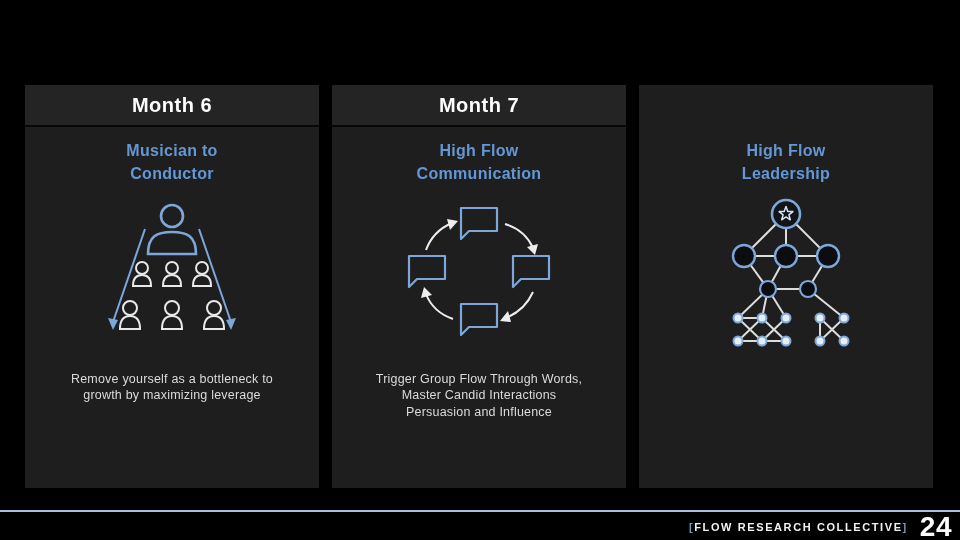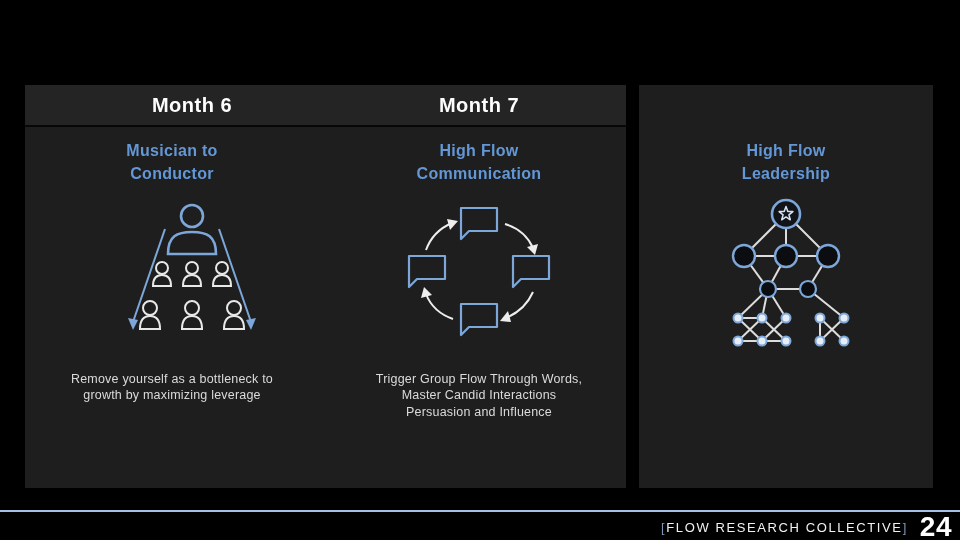--- a/index.html
+++ b/index.html
@@ -7,21 +7,21 @@
     position:relative;width:960px;height:540px;background:#000;overflow:hidden;
     font-family:"Liberation Sans",sans-serif;
   }
   .title{
     position:absolute;top:18px;left:0;width:960px;text-align:center;
     color:#a9c7ef;font-size:27px;font-weight:bold;letter-spacing:2.5px;
   }
   .card{
     position:absolute;top:85px;width:294px;height:403px;background:#1e1e1e;
   }
-  .card.c1{left:25px;padding-left:40px;} .card.c2{left:332px;} .card.c3{left:639px;}
+  .card.c1{left:25px;} .card.c2{left:332px;} .card.c3{left:639px;}
   .card-header{
     position:absolute;top:0;left:0;width:100%;height:42px;background:#242424;
     border-bottom:2px solid #070707;box-sizing:border-box;
     display:flex;align-items:center;justify-content:center;
     color:#fdfdfd;font-size:20px;font-weight:bold;letter-spacing:0.5px;
   }
   .card-subtitle{
     position:absolute;top:54px;left:10px;width:274px;text-align:center;
     color:#6397d6;font-size:16px;font-weight:bold;line-height:1.45;
     white-space:pre-line;letter-spacing:0.3px;
@@ -36,21 +36,21 @@
     letter-spacing:0.2px;
   }
   .footer-line{
     position:absolute;top:510px;left:0;width:960px;height:2px;background:#a6c1e3;
   }
   .footer{
     position:absolute;top:514px;left:0;width:952px;height:26px;
     display:flex;align-items:center;justify-content:flex-end;gap:12px;
   }
   .footer-brand{
-    color:#f2f2f2;font-size:13px;font-weight:normal;letter-spacing:1.6px;
+    color:#f2f2f2;font-size:11px;font-weight:bold;letter-spacing:1.6px;
   }
   .footer-brand .bracket{color:#7d97b8;}
   .footer-page{
     color:#ffffff;font-size:28px;font-weight:bold;letter-spacing:0.5px;
   }
 </style>
 </head>
 <body>
 
 <div class="slide">

